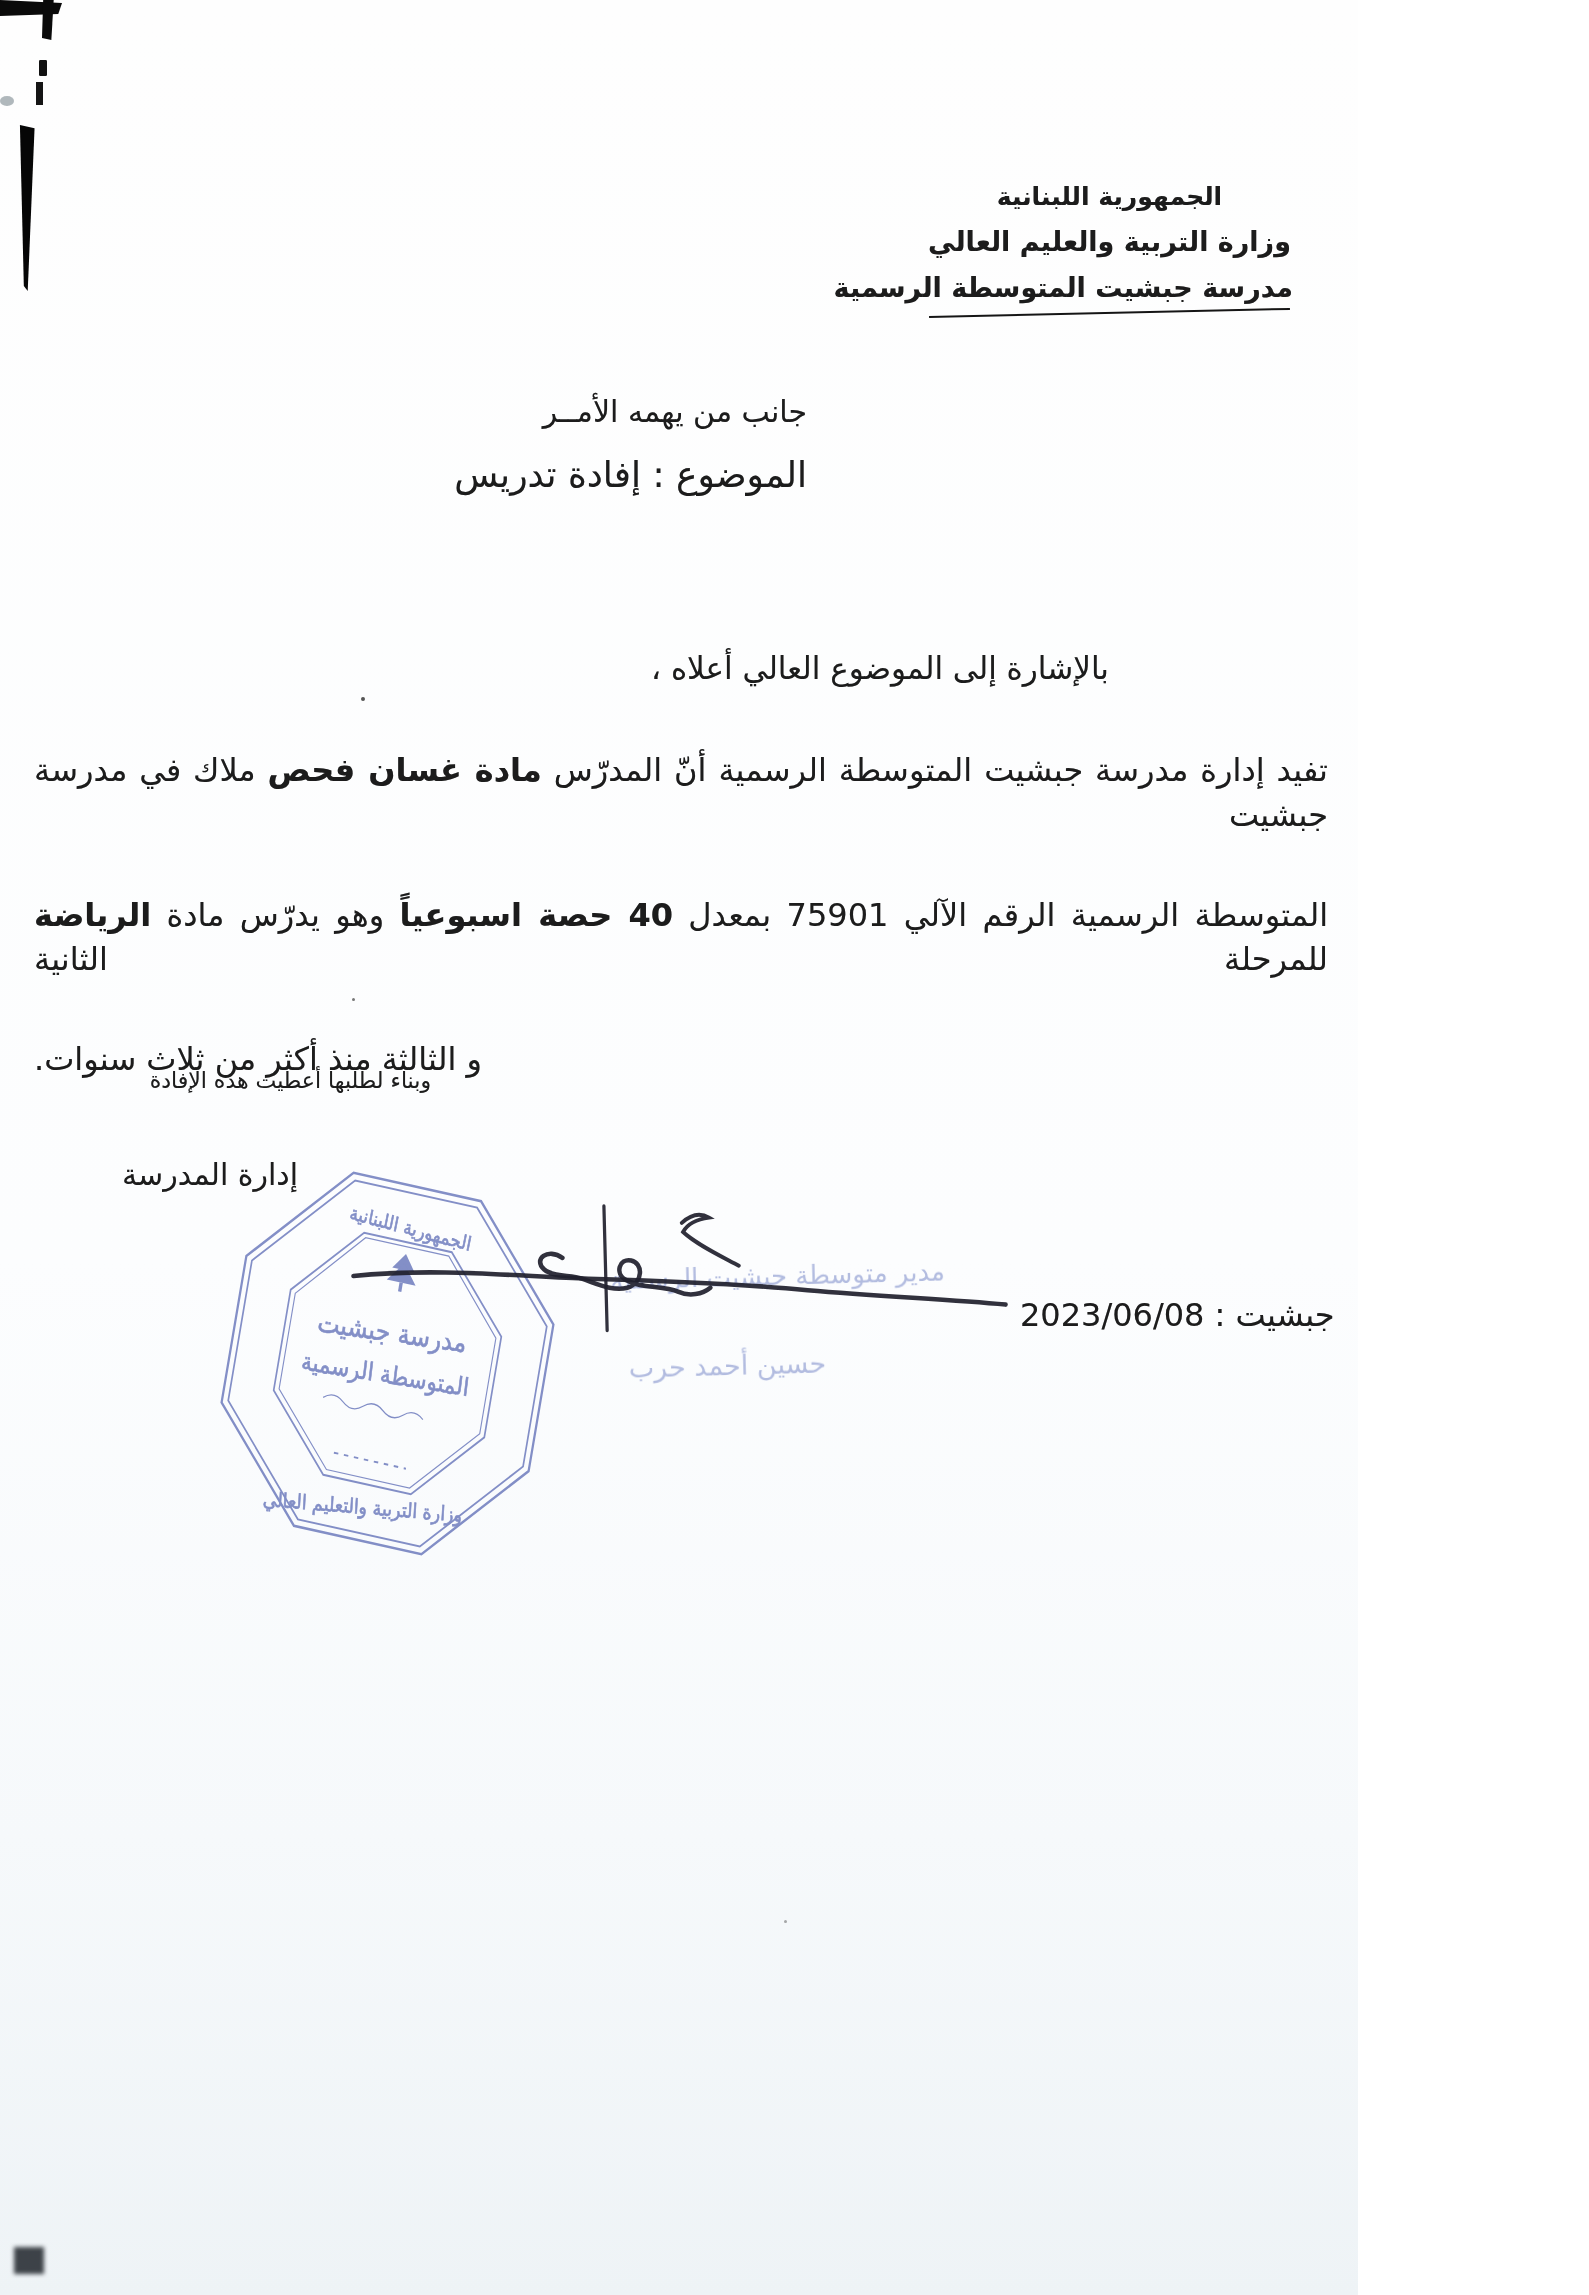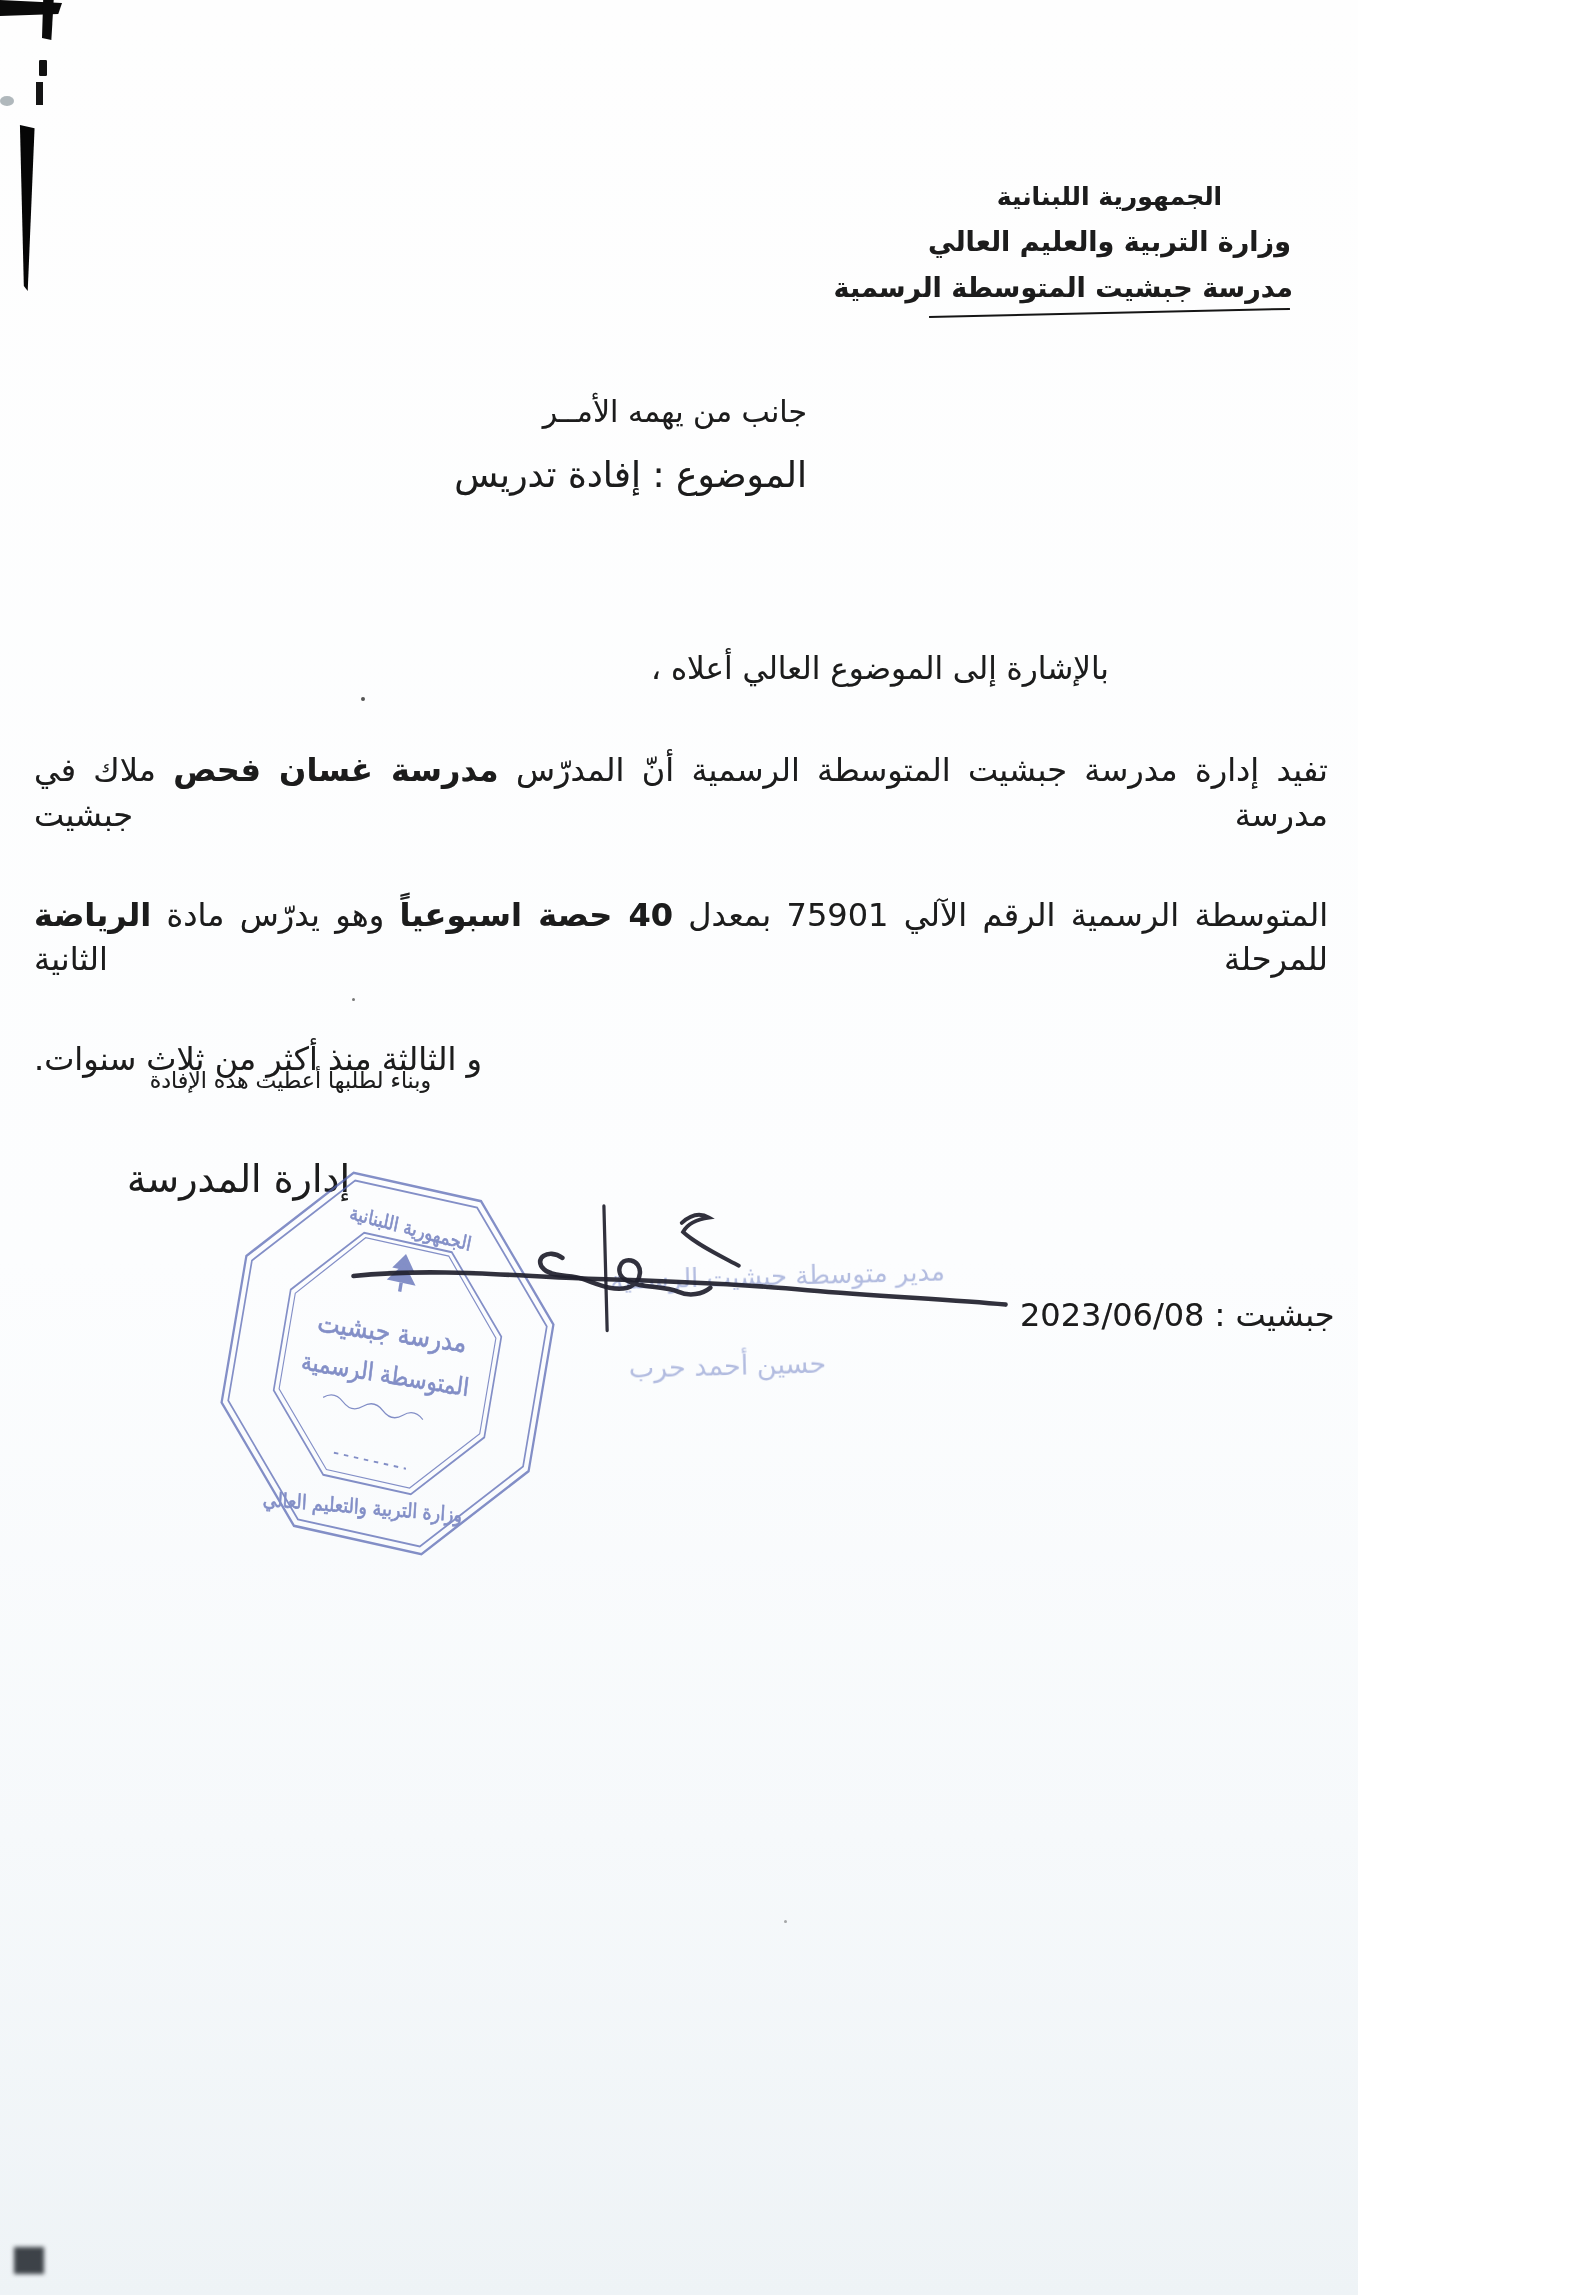--- a/index.html
+++ b/index.html
@@ -32,21 +32,21 @@
   .addressee{right:551px;top:386px;font-size:30px;margin-top:8px;}
   .subject{right:551px;top:454px;font-size:36px;}
   .salutation{right:249px;top:650px;font-size:31px;}
   
   .bodyblock{left:34px;right:30px;top:748px;font-size:32px;direction:rtl;
              text-shadow:0 0 0.6px rgba(25,25,25,.38);}
   .bl{line-height:1.4;margin-bottom:55px;}
   .bl-just{text-align:justify;text-align-last:justify;}
   .bl-right{text-align:left;}
   .closing{right:927px;top:1068px;font-size:22px;}
-  .issuer{right:1008px;top:1157px;font-size:38px;text-align:center;}
+  .issuer{right:1060px;top:1157px;font-size:30px;text-align:center;}
   .dateline{right:23.4px;top:1296px;font-size:32px;}
   
   .stamp-svg{left:198px;top:1135px;width:379px;height:457px;opacity:.72;filter:blur(0.5px);}
   .stamp-svg text{fill:#5565b2;font-family:"DejaVu Sans",sans-serif;direction:rtl;}
   .dstamp{color:#8291cc;opacity:.6;filter:blur(0.4px);direction:rtl;white-space:nowrap;}
   .dstamp1{left:594px;top:1261px;width:351px;font-size:26px;text-align:right;transform:rotate(-1.5deg);}
   .dstamp2{left:604px;top:1350px;width:247px;font-size:27px;text-align:center;transform:rotate(-1.5deg);}
   .sig-svg{left:334px;top:1180px;width:691px;height:172px;}
   .sig-svg path{stroke:#20202c;fill:none;stroke-linecap:round;opacity:.92;}
   b{font-weight:bold;}
@@ -74,21 +74,21 @@
     <div class="h-underline"></div>
   </div>
 
   <div class="abs txt addressee">جانب من يهمه الأمــر</div>
   <div class="abs txt subject">الموضوع : إفادة تدريس</div>
 
   <div class="abs txt salutation">بالإشارة إلى الموضوع العالي أعلاه ،</div>
 
   <div class="abs bodyblock">
     <div class="bl bl-just">
-      <span>تفيد إدارة مدرسة جبشيت المتوسطة الرسمية أنّ المدرّس </span><b>مدرسة غسان فحص</b><span> ملاك في مدرسة جبشيت</span>
+      <span>تفيد إدارة مدرسة جبشيت المتوسطة الرسمية أنّ المدرّس </span><b>مادة غسان فحص</b><span> ملاك في مدرسة جبشيت</span>
     </div>
     <div class="bl bl-just">
       <span>المتوسطة الرسمية الرقم الآلي 75901 بمعدل </span><b>40 حصة اسبوعياً</b><span> وهو يدرّس مادة </span><b>الرياضة</b><span>  للمرحلة الثانية</span>
     </div>
     <div class="bl bl-right">و الثالثة منذ أكثر من ثلاث سنوات.</div>
   </div>
 
   <div class="abs txt closing">وبناء لطلبها أعطيت هذه الإفادة</div>
   <div class="abs txt issuer">إدارة المدرسة</div>
 

